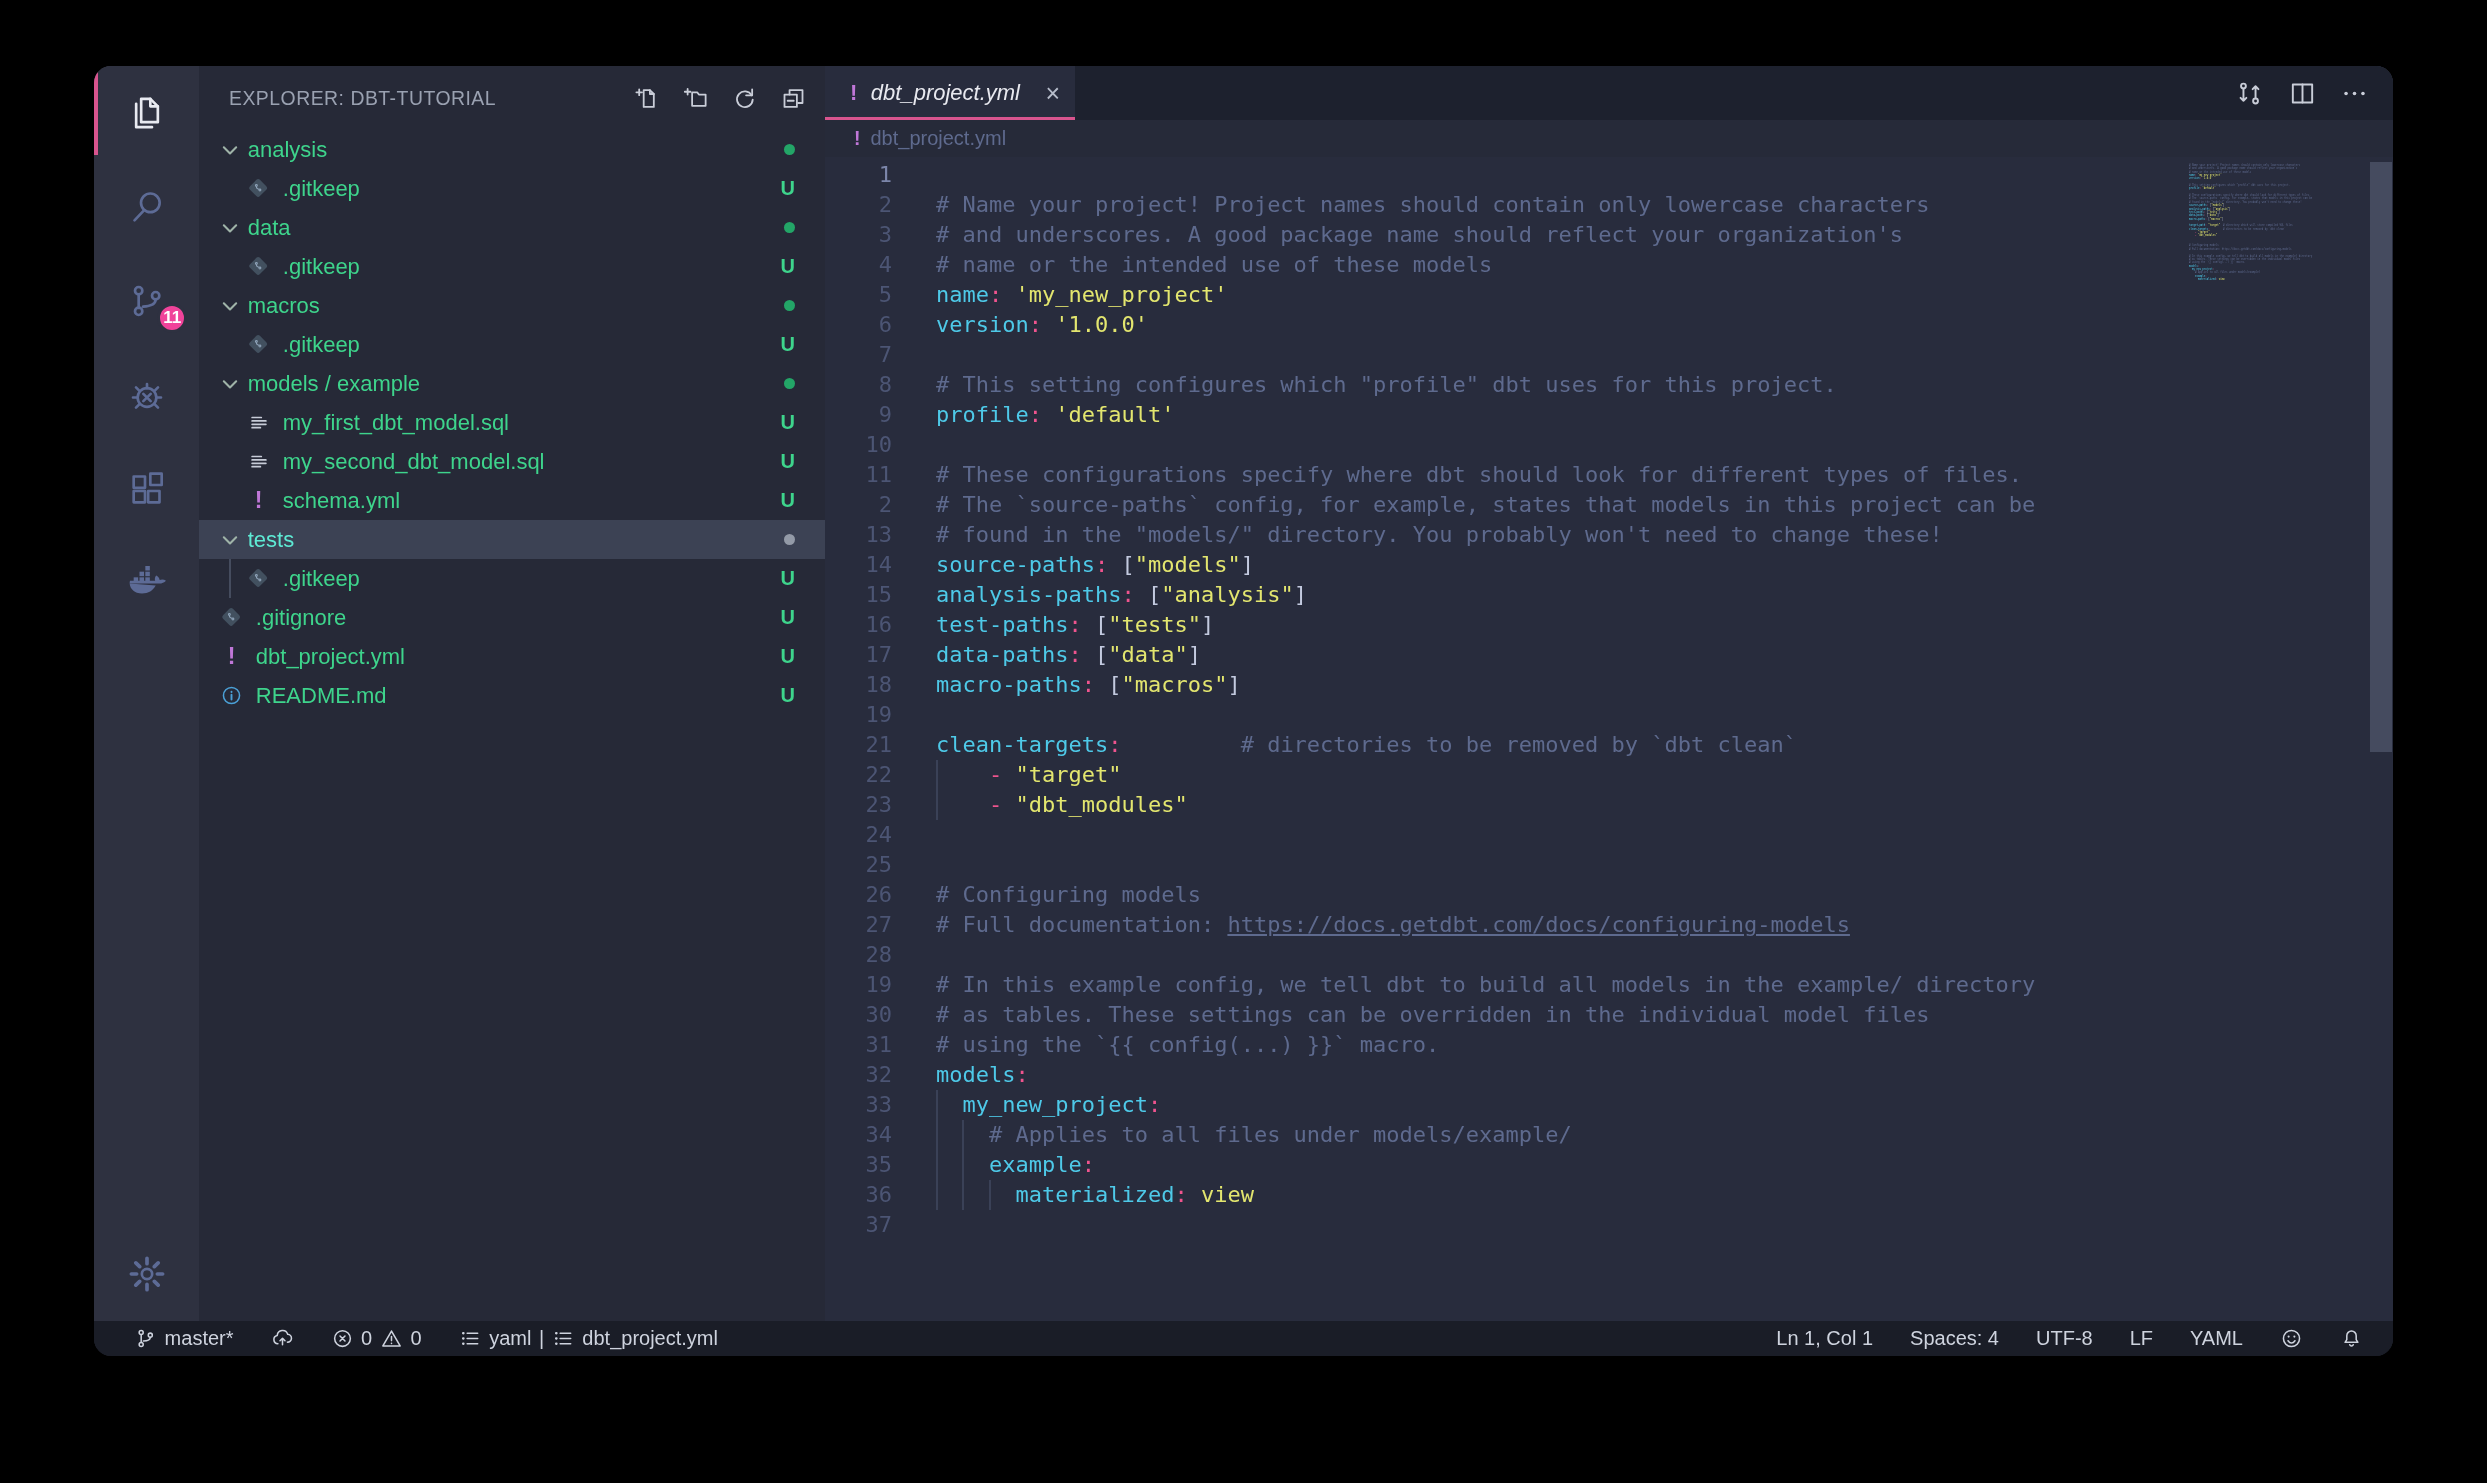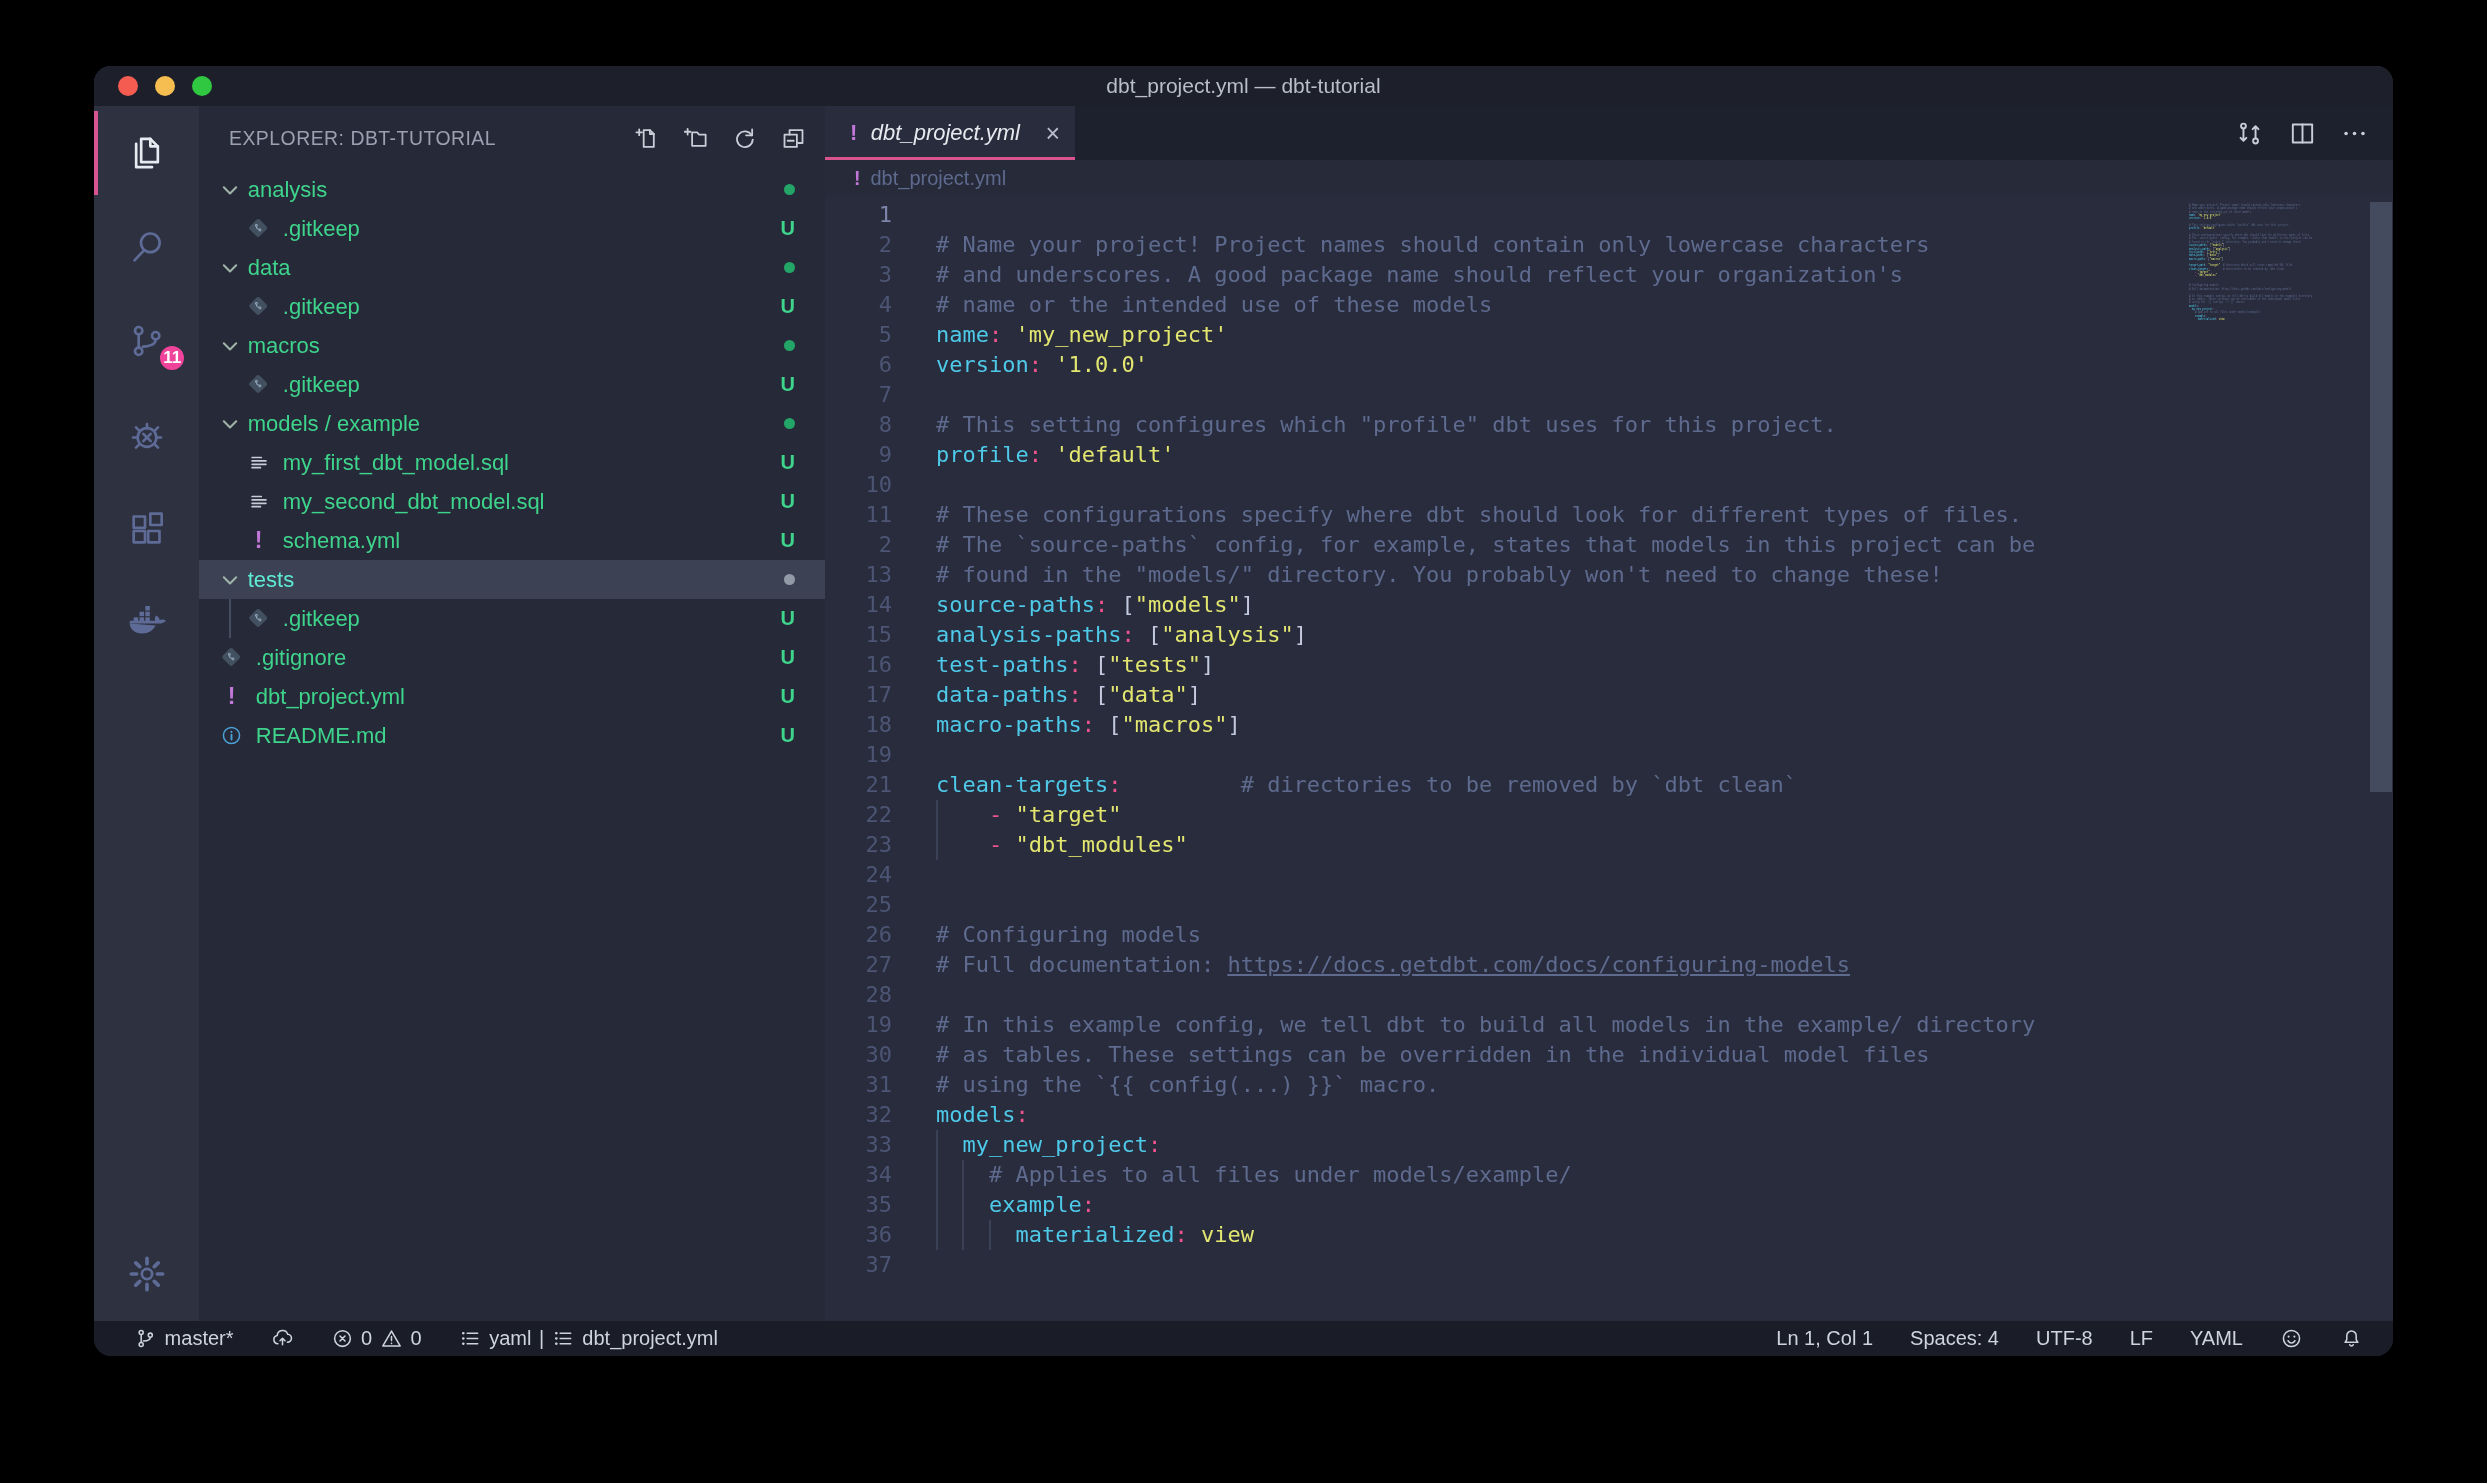--- a/index.html
+++ b/index.html
@@ -114,28 +114,20 @@
   .st-left{display:flex;align-items:center;gap:37px;}
   .st-right{margin-left:auto;display:flex;align-items:center;gap:37px;}
   .st-item{display:flex;align-items:center;gap:7.6px;cursor:pointer;white-space:nowrap;}
   .st-item .ic svg{width:23px;height:23px;}
 </style>
 </head>
 <body>
 
 <div class="window">
 
-  <div class="titlebar">
-    <div class="lights">
-      <span class="light red"></span>
-      <span class="light yellow"></span>
-      <span class="light green"></span>
-    </div>
-    <span class="window-title">dbt_project.yml — dbt-tutorial</span>
-  </div>
 
   <div class="main">
     <div class="activitybar" id="activitybar">
         <div class="act-item active">
        <span class="ic ">
             <svg viewBox="0 0 24 24" fill="none" stroke="currentColor" stroke-width="1.6" stroke-linecap="round" stroke-linejoin="round">
               <path d="M8.5 3.5H14l4.5 4.5v9.5H8.5z"></path>
               <path d="M14 3.5V8h4.5"></path>
               <path d="M5.5 6.5V20.5H15"></path>
             </svg>

